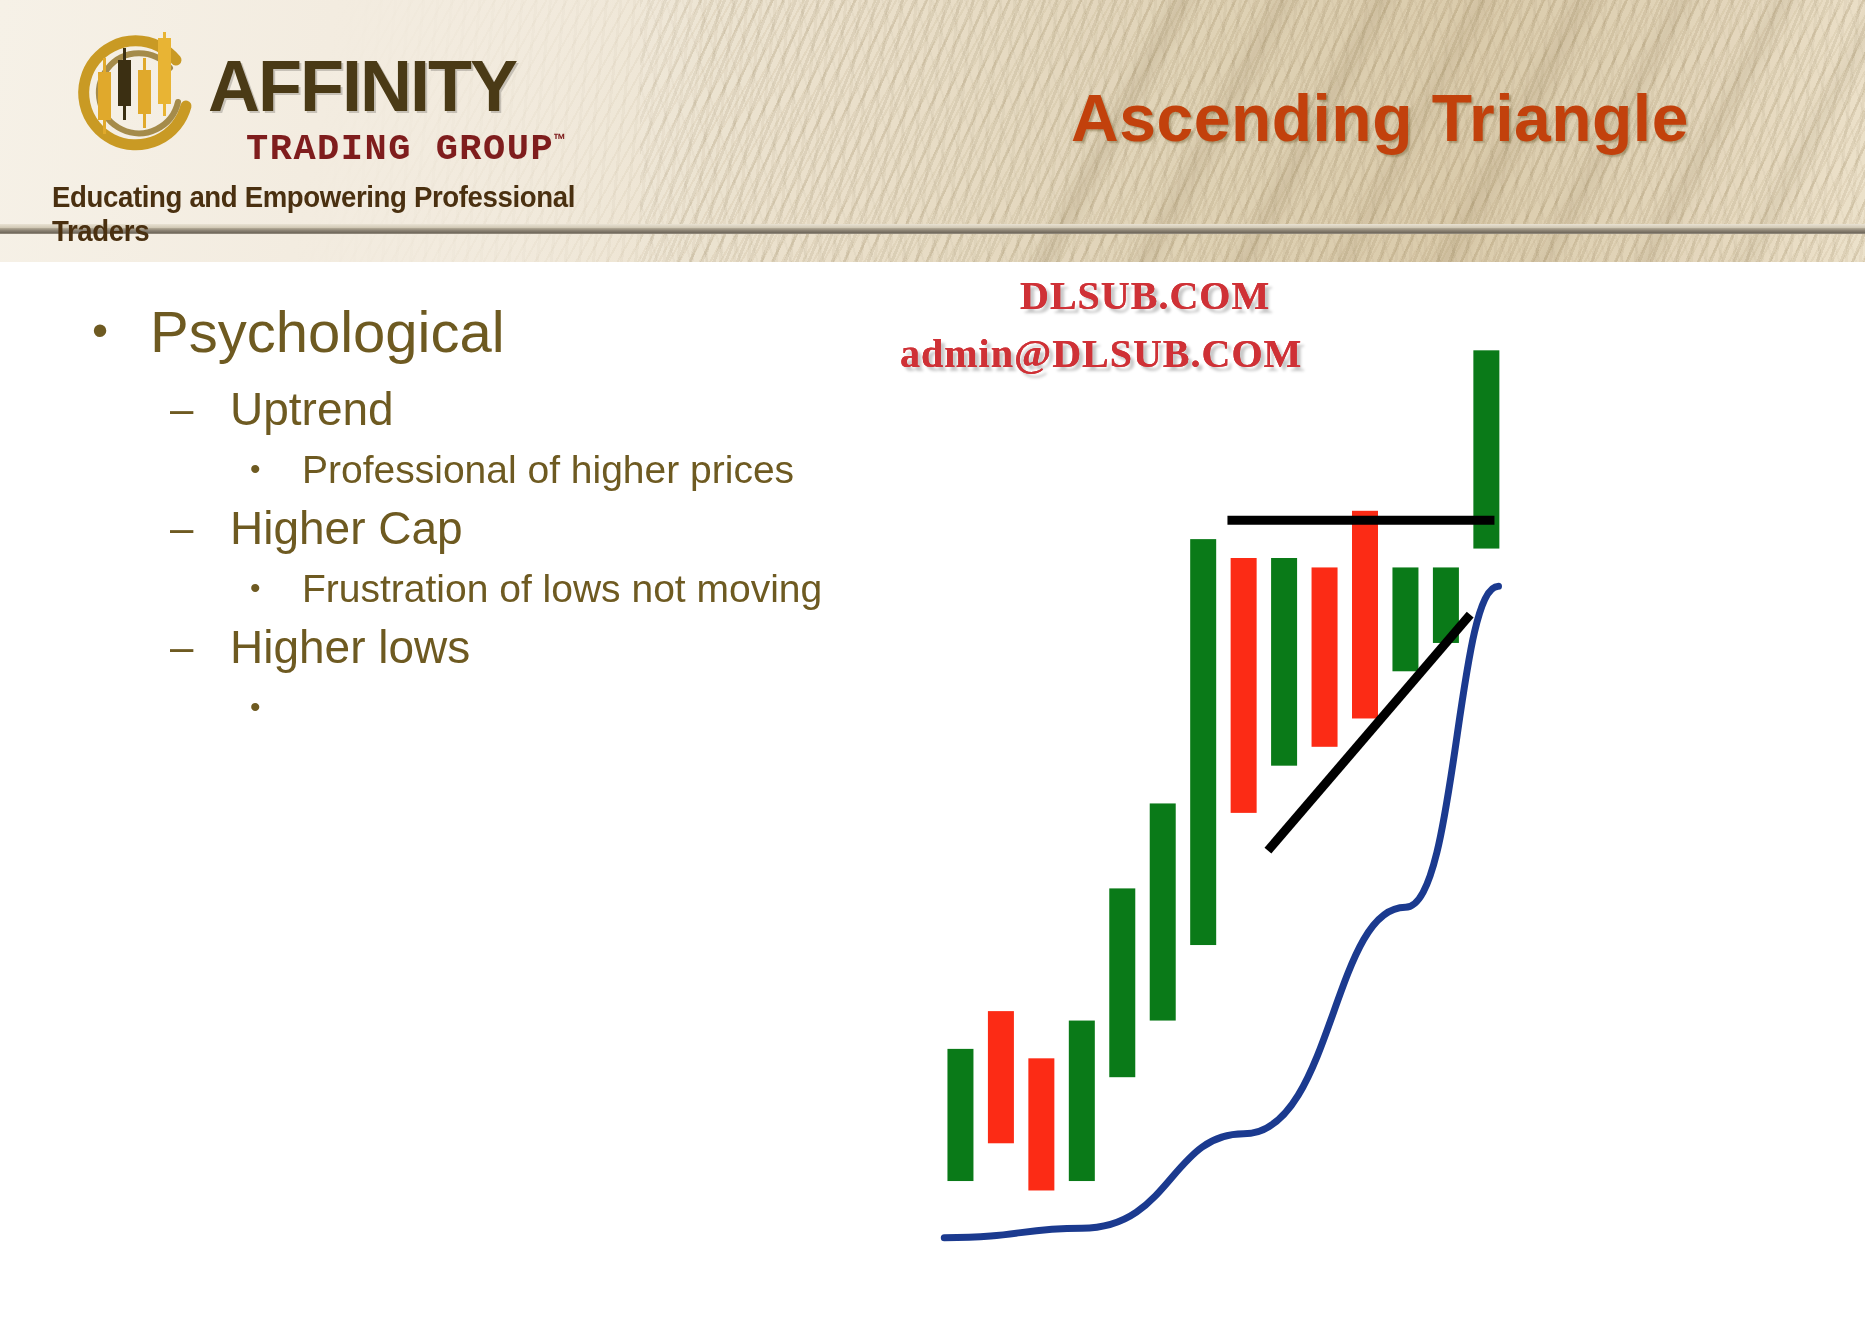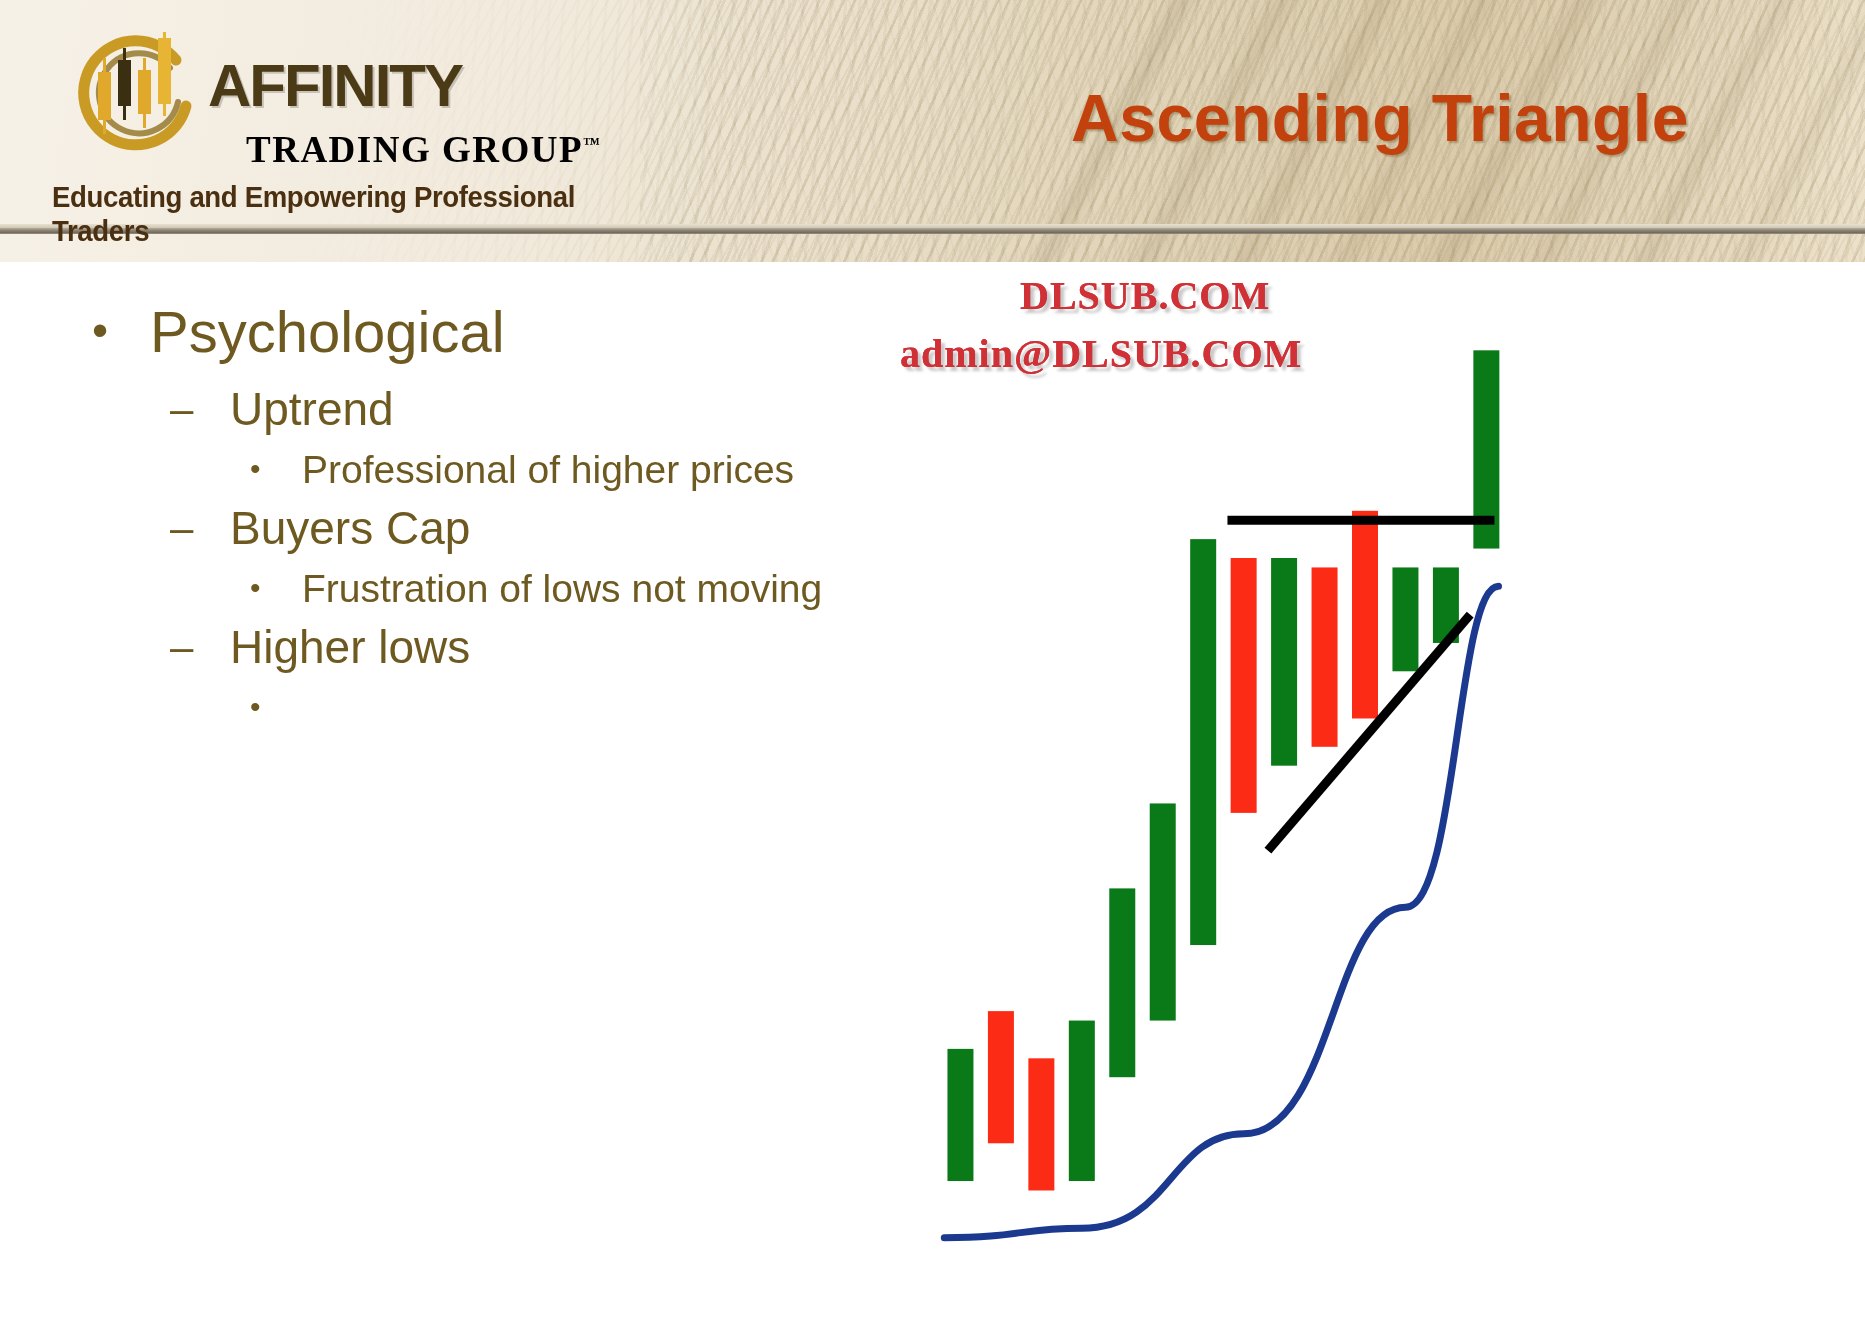--- a/index.html
+++ b/index.html
@@ -35,26 +35,26 @@
   .hdr-rule{position:absolute;left:0;top:228px;width:1865px;height:6px;
     background:linear-gradient(180deg,#b6ad99 0%,#8e8576 40%,#746c5f 75%,#9a9285 100%);}
   .hdr-rule2{position:absolute;left:0;top:224px;width:1865px;height:4px;
     background:linear-gradient(180deg,#e9e2d3 0%,#cfc6b2 100%);}
 
   
   .logo{position:absolute;left:50px;top:22px;width:600px;height:200px;}
   .logo-mark{position:absolute;left:8px;top:10px;width:150px;height:130px;}
   .logo-title{position:absolute;left:158px;top:18px;
     font-family:"Liberation Sans", sans-serif;font-weight:bold;
-    font-size:60px;letter-spacing:-2px;line-height:92px;
+    font-size:72px;letter-spacing:-2px;line-height:92px;
     color:#4a3a16;
     text-shadow:2px 2px 0 rgba(0,0,0,.18);}
   .logo-sub{position:absolute;left:196px;top:106px;
-    font-family:Liberation Serif, serif;font-weight:bold;
-    font-size:37px;letter-spacing:1.5px;color:#000000;}
+    font-family:Liberation Mono, monospace;font-weight:bold;
+    font-size:37px;letter-spacing:1.5px;color:#7f1d1d;}
   .logo-tm{font-size:17px;vertical-align:super;}
   .logo-tag{position:absolute;left:2px;top:158px;
     font-family:"Liberation Sans", sans-serif;font-weight:bold;
     font-size:30px;letter-spacing:-.4px;color:#4a3010;
     transform:scaleX(.92);transform-origin:left center;}
 
   
   .slide-title{position:absolute;left:960px;top:80px;width:840px;
     text-align:center;
     font-family:"Liberation Sans", sans-serif;font-weight:bold;
@@ -127,21 +127,21 @@
     <div class="lvl2">
       <span class="dash">–</span>
       <span>Uptrend</span>
     </div>
     <div class="lvl3">
       <span class="bul">•</span>
       <span>Professional of higher prices</span>
     </div>
     <div class="lvl2">
       <span class="dash">–</span>
-      <span>Buyers Cap</span>
+      <span>Higher Cap</span>
     </div>
     <div class="lvl3">
       <span class="bul">•</span>
       <span>Frustration of lows not moving</span>
     </div>
     <div class="lvl2">
       <span class="dash">–</span>
       <span>Higher lows</span>
     </div>
     <div class="lvl3">

